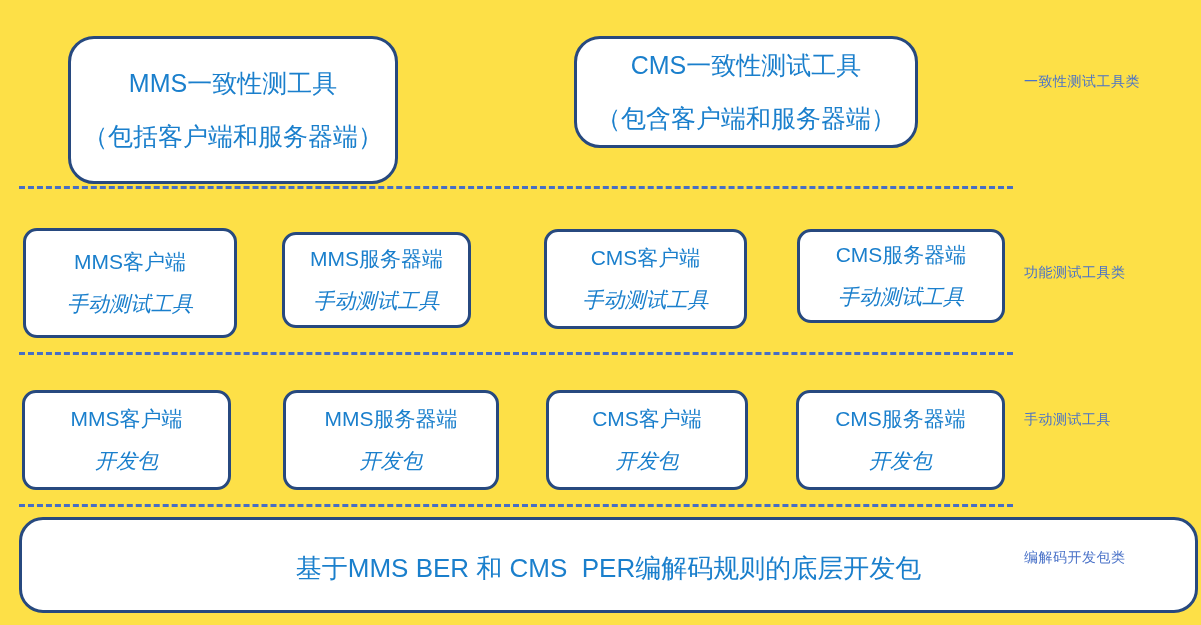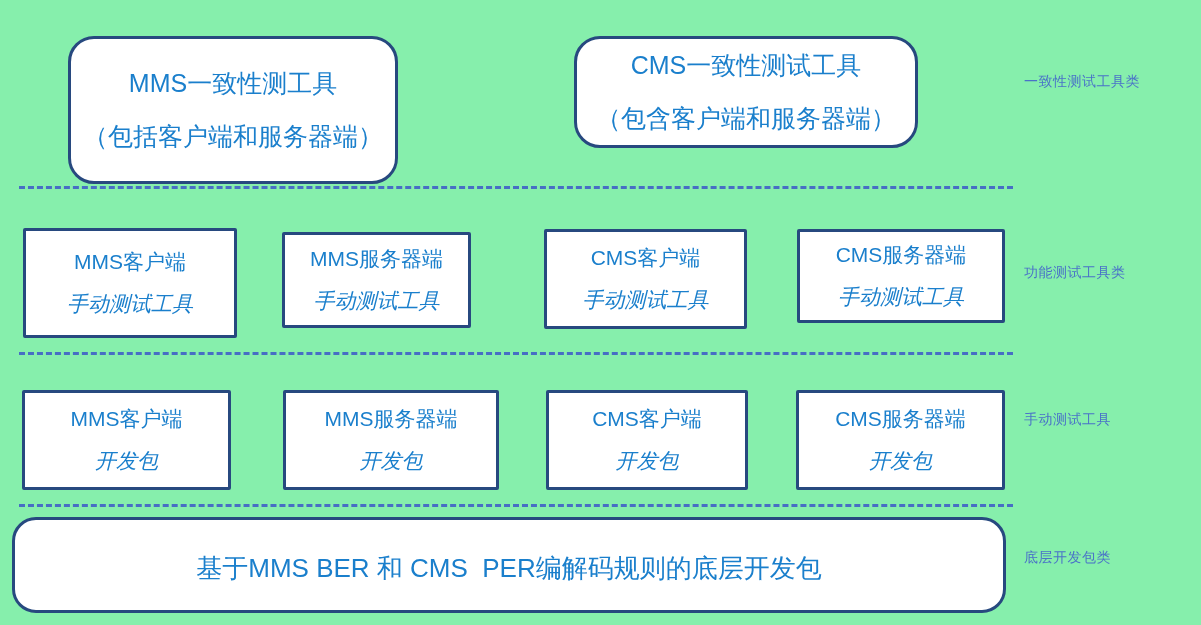--- a/index.html
+++ b/index.html
@@ -7,30 +7,30 @@
     padding: 0;
     background: #ffffff;
   }
   body {
     font-family: "Liberation Sans", "DejaVu Sans", sans-serif;
   }
   #canvas {
     position: relative;
     width: 1201px;
     height: 625px;
-    background: #86efac;
+    background: #fde047;
     overflow: hidden;
   }
 
   
   .box {
     position: absolute;
     box-sizing: border-box;
     border: 3px solid #27497f;
-    border-radius: 2px;
+    border-radius: 14px;
     background: #ffffff;
     display: flex;
     flex-direction: column;
     align-items: center;
     justify-content: center;
     color: #1a7fcc;
     text-align: center;
     line-height: 1.25;
   }
   .box .line {
@@ -138,19 +138,19 @@
 
   <div class="box tier3" style="left:796px; top:390px; width:209px; height:100px;">
     <span class="line">CMS服务器端</span>
     <span class="line">开发包</span>
   </div>
 
   <div class="category-label" style="left:1024px; top:411px;">手动测试工具</div>
 
   <div class="divider" style="left:19px; top:504px; width:994px;"></div>
 
-  <div class="box tier4" style="left:12px; top:517px; width:994px; height:96px;">
+  <div class="box tier4" style="left:19px; top:517px; width:1179px; height:96px;">
     <span class="line">基于MMS BER 和 CMS  PER编解码规则的底层开发包</span>
   </div>
 
-  <div class="category-label" style="left:1024px; top:549px;">底层开发包类</div>
+  <div class="category-label" style="left:1024px; top:549px;">编解码开发包类</div>
 
 </div>
 
 </body></html>

